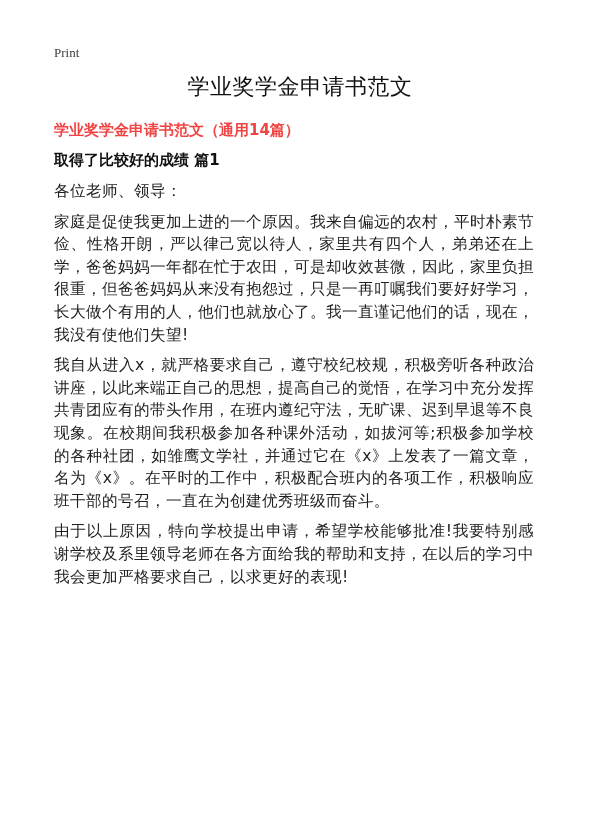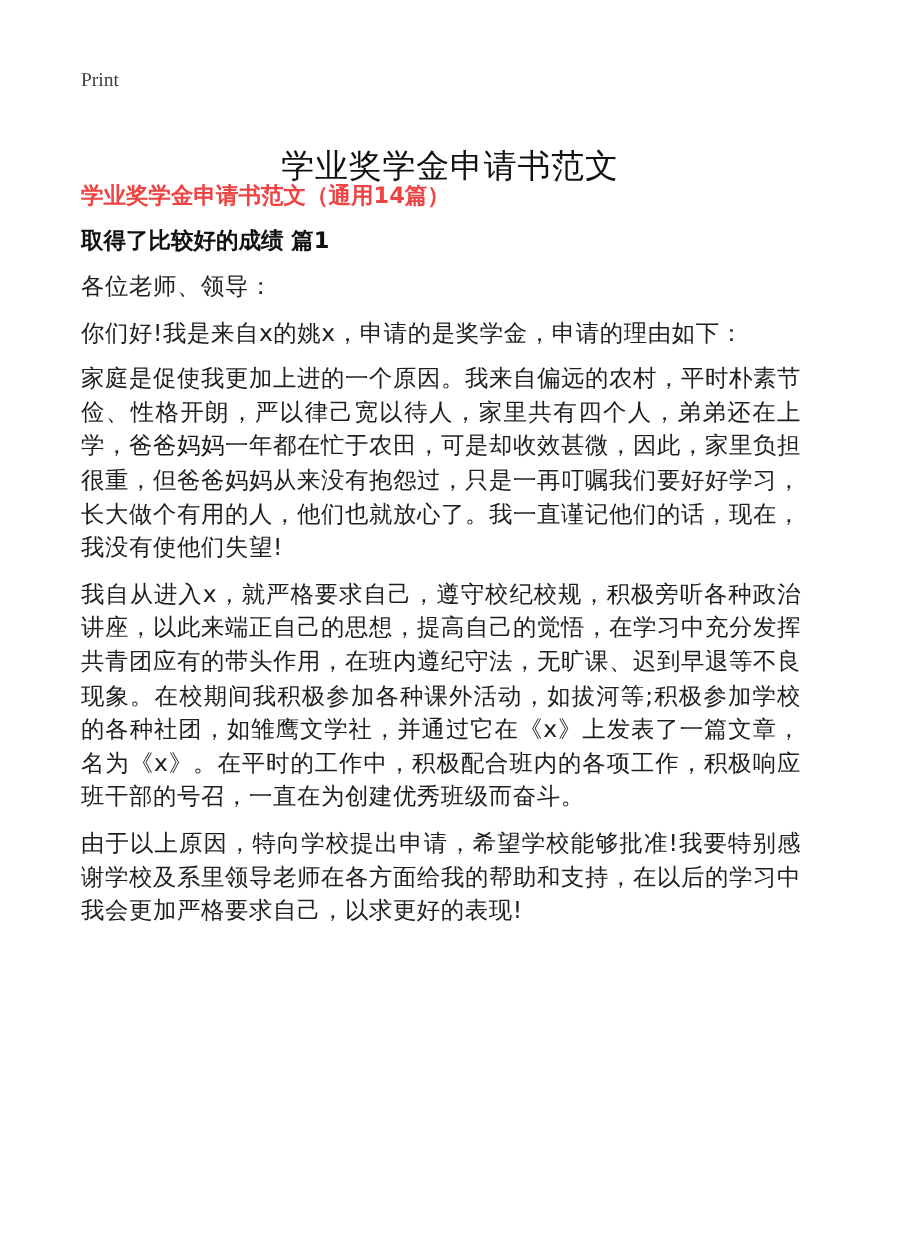--- a/index.html
+++ b/index.html
@@ -1,38 +1,37 @@
 <!DOCTYPE html>
 <html><head>
 <meta charset="utf-8">
 <style>
   html, body { margin: 0; padding: 0; background: #ffffff; }
   body { width: 600px; height: 828px; overflow: hidden; position: relative;
          font-family: "DejaVu Sans", "Liberation Sans", sans-serif; color: #1a1a1a; }
   .page { position: absolute; left: 0; top: 0; width: 600px; height: 828px; }
   .print { position: absolute; left: 54px; top: 45px; font-family: "Liberation Serif", "DejaVu Serif", serif;
            font-size: 13px; color: #404040; }
-  .title { position: absolute; left: 0; width: 600px; top: 96px; text-align: center;
+  .title { position: absolute; left: 0; width: 600px; top: 72px; text-align: center;
            font-size: 22px; color: #111; letter-spacing: 0.5px; }
   .content { position: absolute; left: 54px; top: 120px; width: 496px; }
   .subtitle { font-size: 15px; line-height: 20px; margin: 0 0 10px 0; color: #ef4444; font-weight: bold; }
   .heading { font-size: 15px; line-height: 20px; font-weight: bold; margin: 0 0 10px 0; color: #111; }
   .para { font-size: 15.6px; line-height: 22.6px; margin: 0 16px 8px 0; color: #1e1e1e;
           text-align: justify; letter-spacing: 0.4px; word-break: break-all; }
 </style>
 </head>
 <body>
 
 <div class="page">
   <div class="print">Print</div>
   <div class="title">学业奖学金申请书范文</div>
 
   <div class="content">
     <div class="subtitle">学业奖学金申请书范文（通用14篇）</div>
     <div class="heading">取得了比较好的成绩 篇1</div>
     <p class="para">各位老师、领导：</p>
-    <p class="para">你们好!我是来自x的姚x，申请的是奖学金，申请的理由如下：</p>
     <p class="para">家庭是促使我更加上进的一个原因。我来自偏远的农村，平时朴素节俭、性格开朗，严以律己宽以待人，家里共有四个人，弟弟还在上学，爸爸妈妈一年都在忙于农田，可是却收效甚微，因此，家里负担很重，但爸爸妈妈从来没有抱怨过，只是一再叮嘱我们要好好学习，长大做个有用的人，他们也就放心了。我一直谨记他们的话，现在，我没有使他们失望!</p>
     <p class="para">我自从进入x，就严格要求自己，遵守校纪校规，积极旁听各种政治讲座，以此来端正自己的思想，提高自己的觉悟，在学习中充分发挥共青团应有的带头作用，在班内遵纪守法，无旷课、迟到早退等不良现象。在校期间我积极参加各种课外活动，如拔河等;积极参加学校的各种社团，如雏鹰文学社，并通过它在《x》上发表了一篇文章，名为《x》。在平时的工作中，积极配合班内的各项工作，积极响应班干部的号召，一直在为创建优秀班级而奋斗。</p>
     <p class="para">由于以上原因，特向学校提出申请，希望学校能够批准!我要特别感谢学校及系里领导老师在各方面给我的帮助和支持，在以后的学习中我会更加严格要求自己，以求更好的表现!</p>
 
   </div>
 </div>
 
 </body></html>

